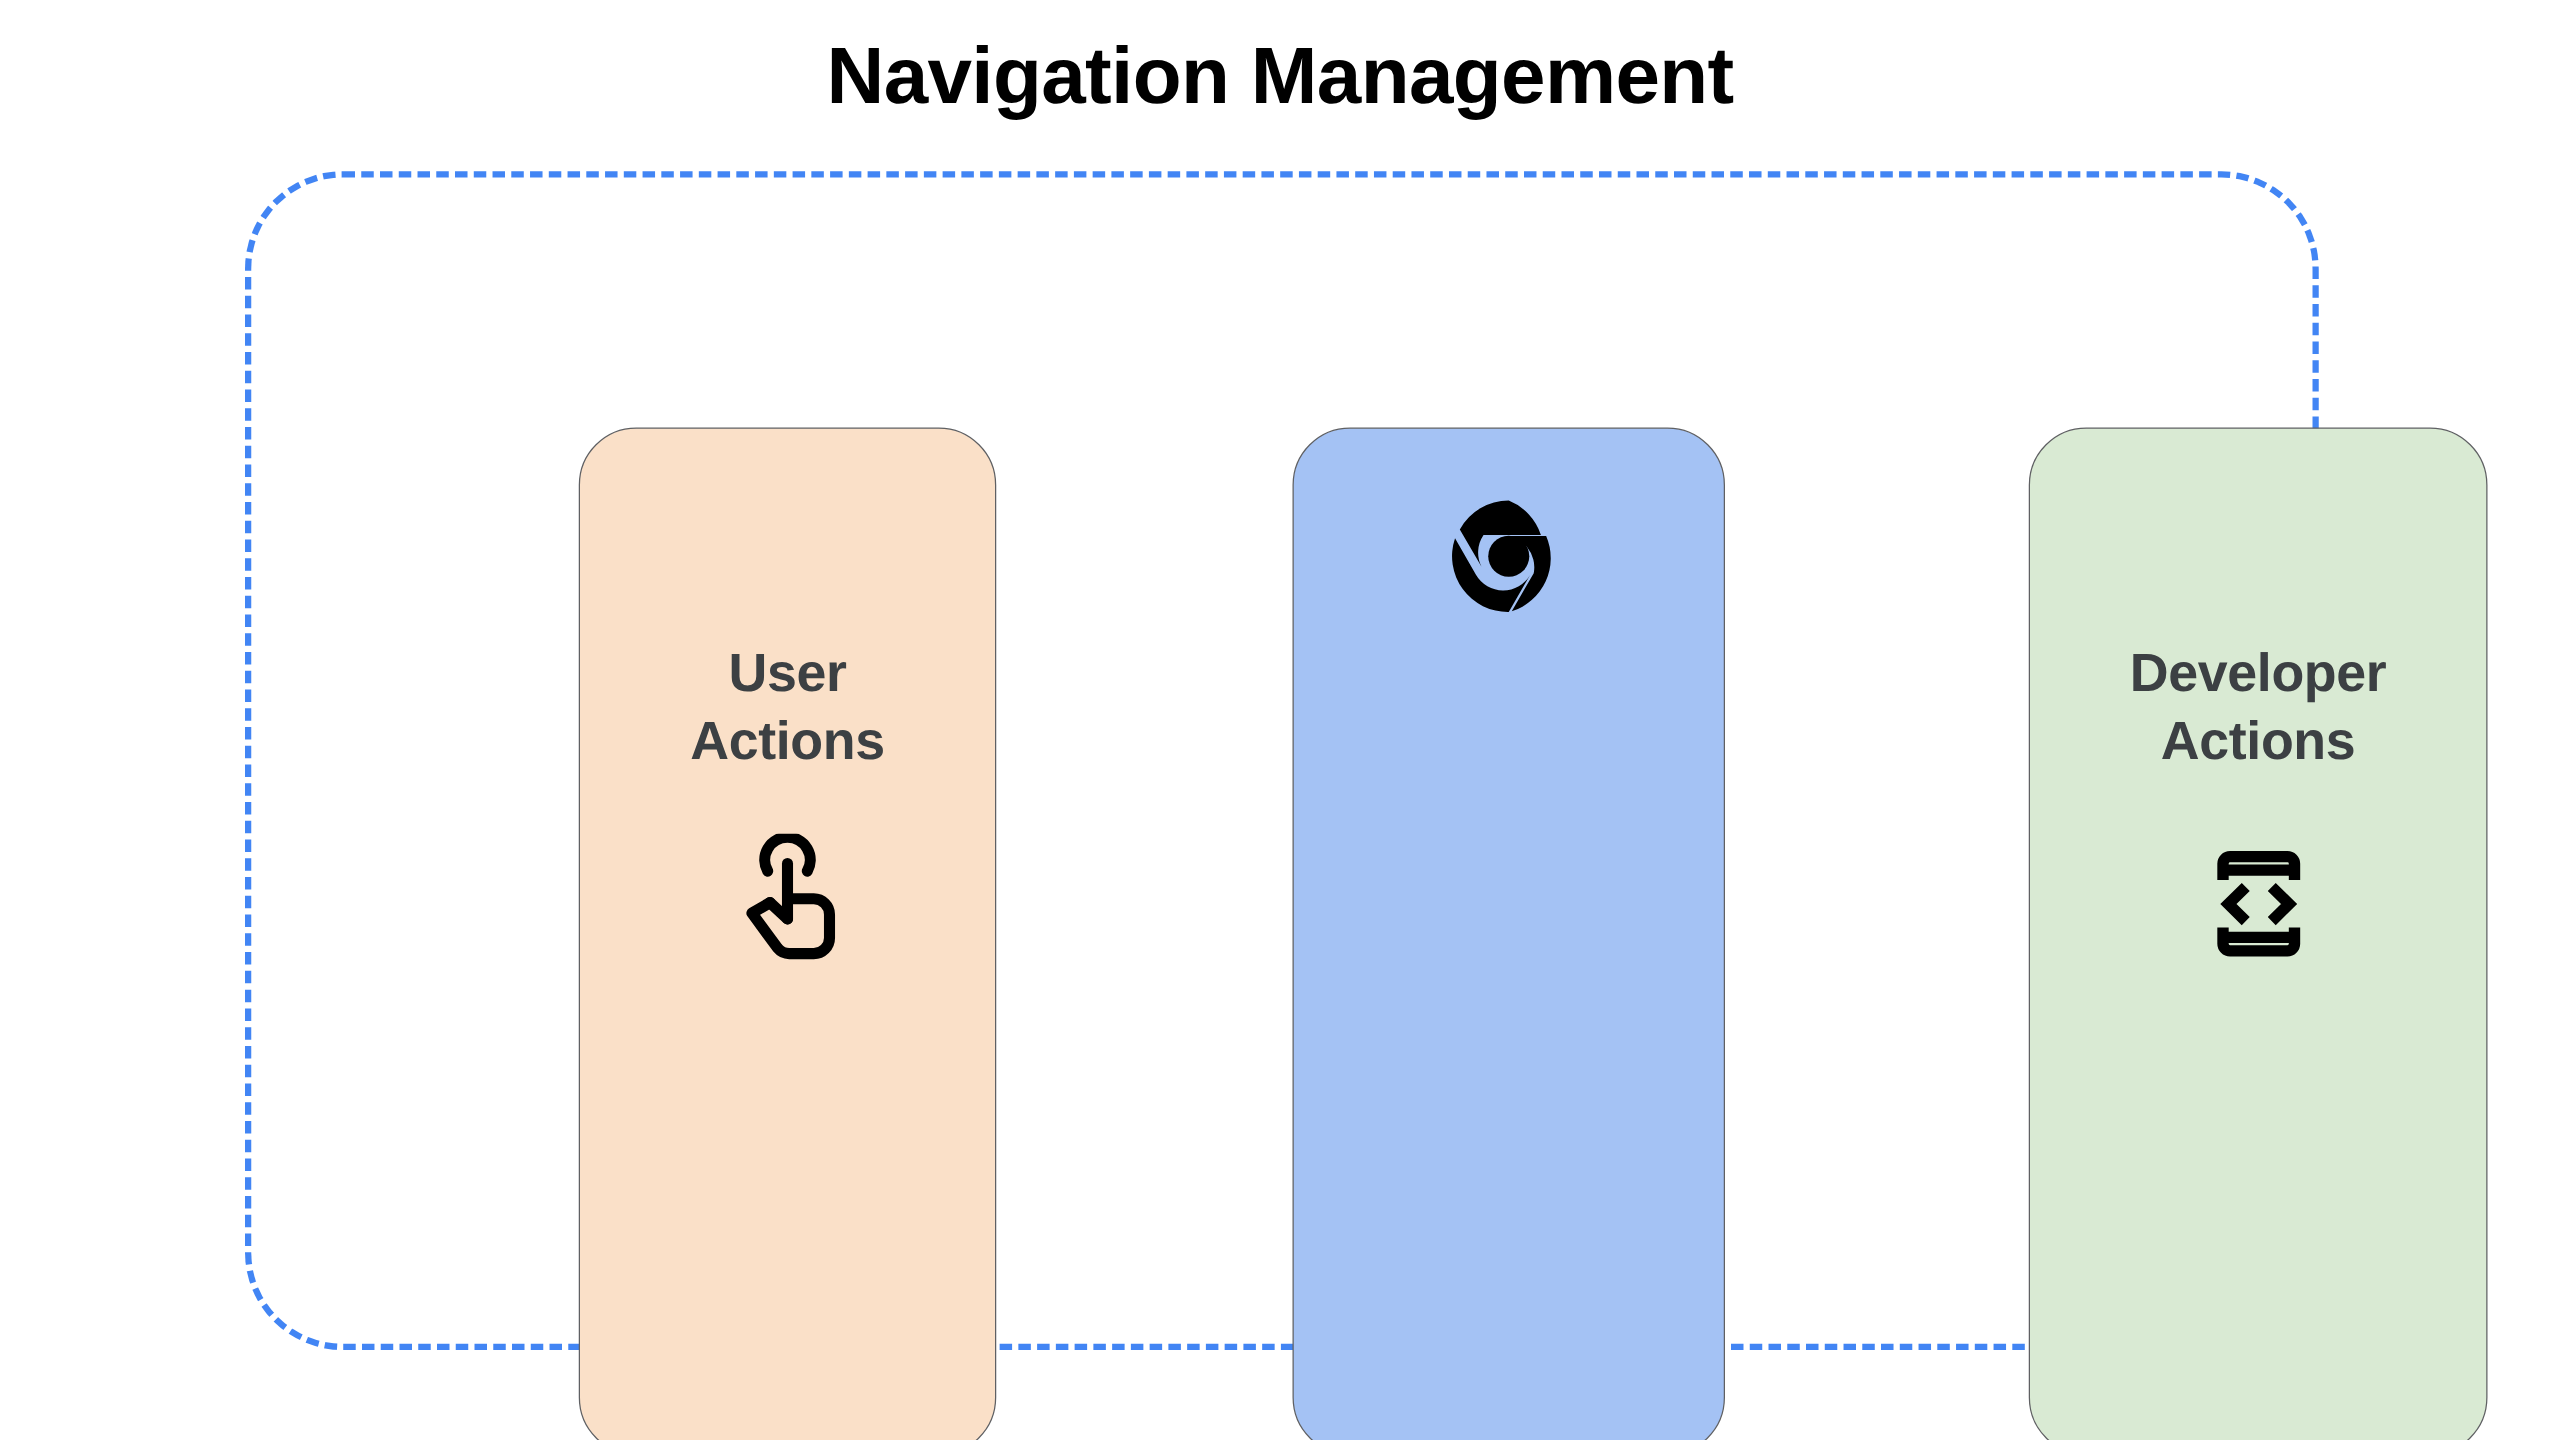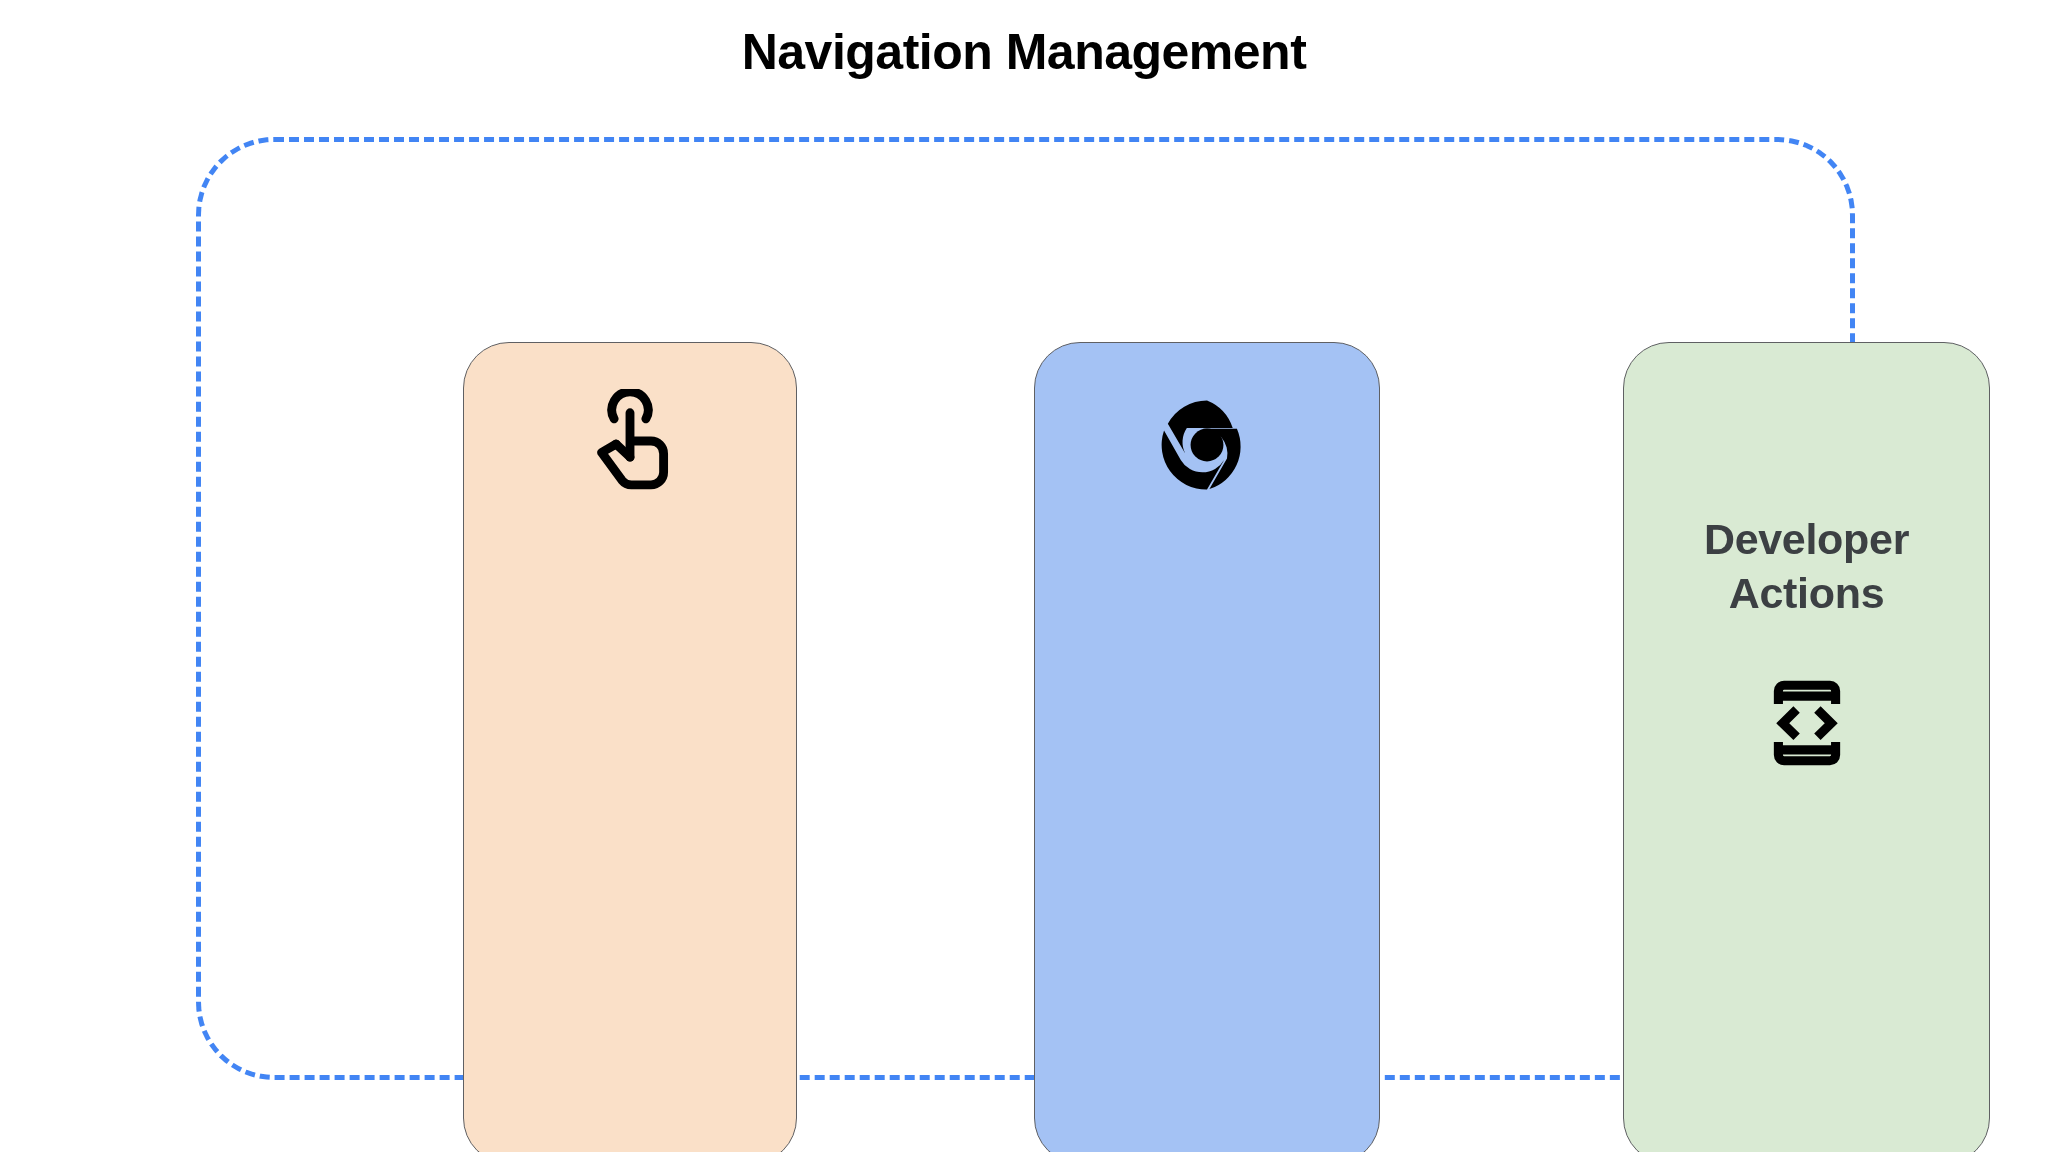--- a/index.html
+++ b/index.html
@@ -15,21 +15,21 @@
     font-family: "Liberation Sans", sans-serif;
     overflow: hidden;
   }
 
   #page-title {
     position: absolute;
     top: 22px;
     left: 0;
     width: 2048px;
     text-align: center;
-    font-size: 50px;
+    font-size: 64px;
     font-weight: bold;
     color: #000000;
     letter-spacing: -0.5px;
     line-height: 1.2;
   }
 
   #group-container {
     position: absolute;
     left: 196px;
     top: 137px;
@@ -79,20 +79,22 @@
   .card-icon svg { display: block; }
 </style>
 </head>
 <body style="background: rgb(255, 255, 255);">
 
 <div id="page-title" style="color: rgb(0, 0, 0);">Navigation Management</div>
 
 <div id="group-container" style="border-color: rgb(66, 133, 244);">
 
   <div class="card" id="card-user-actions" style="background: rgb(250, 224, 200); border-color: rgb(95, 96, 99);">
+    <div class="card-label" style="color: rgb(60, 64, 67);">User
+Actions</div>
     <div class="card-icon">
       <svg width="112" height="112" viewBox="0 0 24 24" fill="none" stroke="#000000" stroke-width="1.9" stroke-linecap="round" stroke-linejoin="round">
         <path d="M8.6 6.4a3.9 3.9 0 1 1 6.8 0" fill="none"></path>
         <path d="M12 5.1 V14.6" fill="none"></path>
         <path d="M12 14.6 L9.0 11.8" fill="none"></path>
         <path d="M9.0 11.8 L5.9 13.6 L10.3 19.6 a2.6 2.6 0 0 0 2.0 0.95 h4.2
                  a2.7 2.7 0 0 0 2.7 -2.7 v-4.0 a2.7 2.7 0 0 0 -2.7 -2.7 h-4.4" fill="none"></path>
       </svg>
     </div>
   </div>

